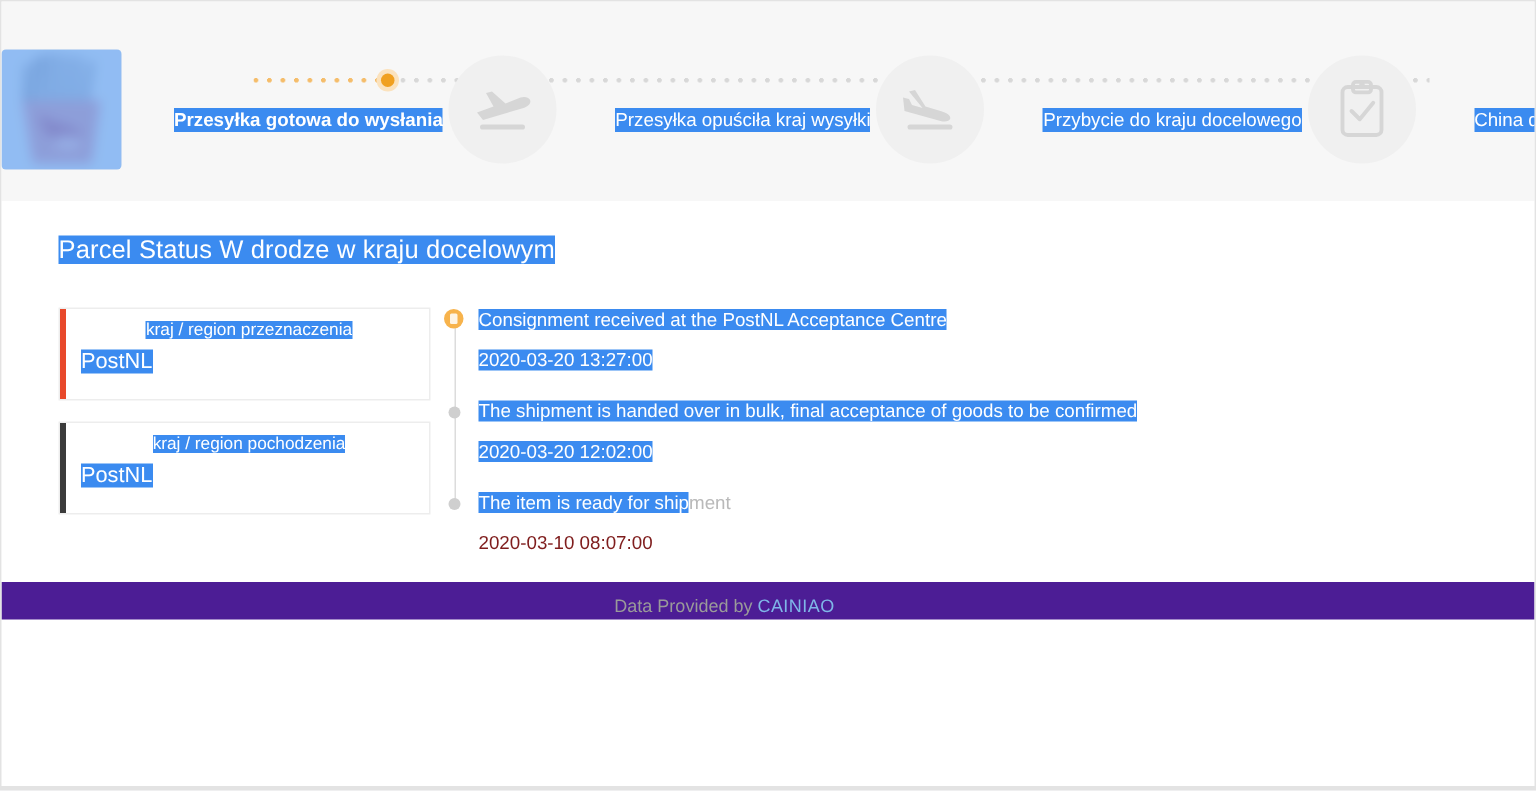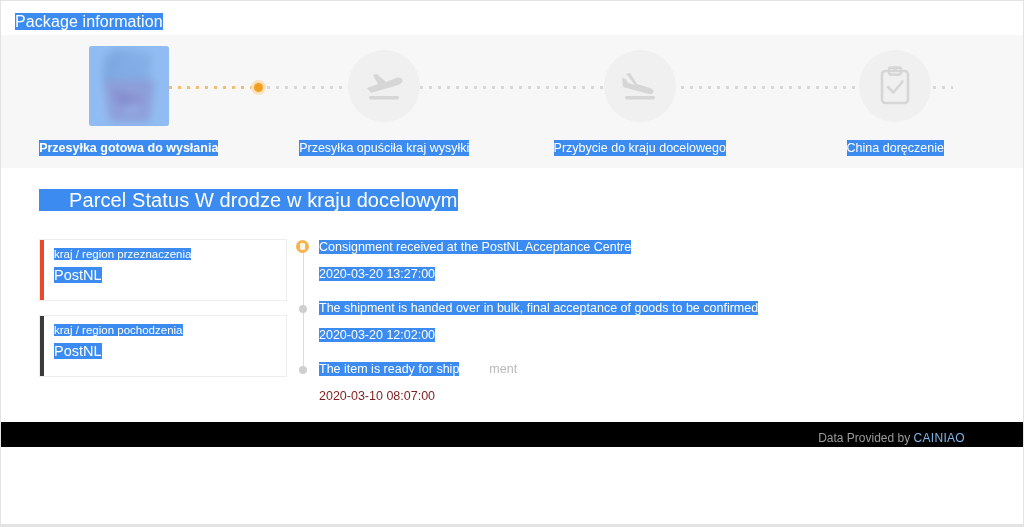--- a/index.html
+++ b/index.html
@@ -20,21 +20,21 @@
   }
 
   
   .sel {
     background: #3b8bf0;
     color: #ffffff;
     box-decoration-break: clone;
     -webkit-box-decoration-break: clone;
   }
   .sel-part { background: #3b8bf0; color: #ffffff; }
-  .unsel { background: transparent; padding-left: 30px; }
+  .unsel { background: transparent; }
 
   
   .title-row {
     padding: 11px 0 0 14px;
     height: 34px;
     box-sizing: border-box;
     background: #ffffff;
   }
   .title-text {
     font-size: 16px;
@@ -54,25 +54,26 @@
   }
   .steps {
     position: relative;
     display: flex;
     height: 100%;
   }
   .step {
     position: relative;
     flex: 1 1 0;
     display: flex;
-    flex-direction: column;
+    flex-direction: row;
     align-items: center;
     justify-content: flex-start;
     padding-top: 11px;
     box-sizing: border-box;
+    gap: 35px;
   }
   .node {
     position: relative;
     width: 80px;
     height: 80px;
     z-index: 3;
     display: flex;
     align-items: center;
     justify-content: center;
   }
@@ -150,25 +151,24 @@
     background: #f0a020;
     display: block;
   }
 
   
   .status-wrap {
     background: #ffffff;
     padding: 22px 0 0 38px;
   }
   .status-text {
-    font-size: 20px;
+    font-size: 17px;
     line-height: 21px;
     color: #ffffff;
     letter-spacing: .1px;
-    padding-left: 30px;
   }
 
   
   .body {
     display: flex;
     padding: 28px 0 0 38px;
     background: #ffffff;
   }
   .col-left { width: 248px; flex: 0 0 248px; }
   .col-right { flex: 1 1 auto; padding-left: 10px; }
@@ -181,21 +181,21 @@
     background: #fff;
     margin-bottom: 14px;
     padding: 7px 8px 0 14px;
   }
   .card .bar {
     position: absolute;
     left: 0; top: 0; bottom: 0;
     width: 4px;
   }
   .card .cap {
-    text-align: left;
+    text-align: center;
     font-size: 11.5px;
     line-height: 15px;
     color: #ffffff;
     white-space: nowrap;
   }
   .card .val {
     margin-top: 4px;
     font-size: 14.5px;
     line-height: 19px;
     color: #ffffff;
@@ -247,37 +247,34 @@
     font-size: 12.5px;
     line-height: 17px;
     color: #ffffff;
   }
   .ev.plain .desc, .ev.plain .time { color: #b9b9b9; }
   .ev .desc.mixed { color: #b9b9b9; }
   .ev .time.mixed { color: #7f1d1d; }
 
   
   .footer {
-    text-align: right;
+    text-align: center;
     padding: 8px 58px 0 0;
     font-size: 12px;
     line-height: 17px;
     color: #9a9a9a;
-    background: #000000;
+    background: #4c1d95;
   }
   .footer .brand { color: #7fb6e8; letter-spacing: .3px; }
 </style>
 </head>
 <body>
 
 <div id="page">
 
-  <div class="title-row">
-    <span class="title-text sel">Package information</span>
-  </div>
 
   <div class="tracker">
 
     <div class="conn done" style="left:168px; width:84px;"></div>
     <div class="conn todo" style="left:266px; width:686px;"></div>
 
     <div class="cursor-dot">
         <i></i>
       </div>
 

